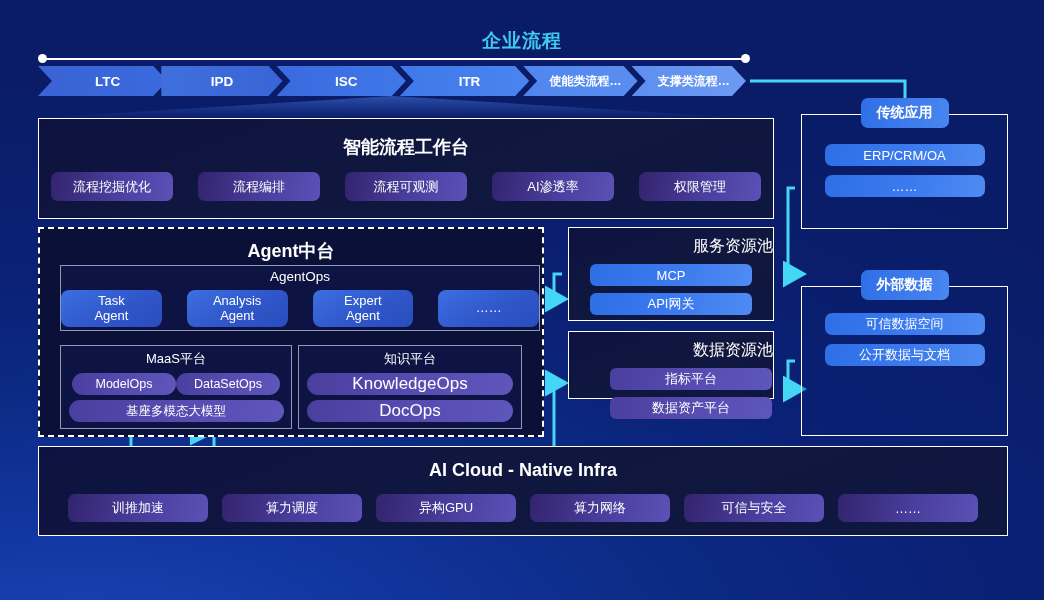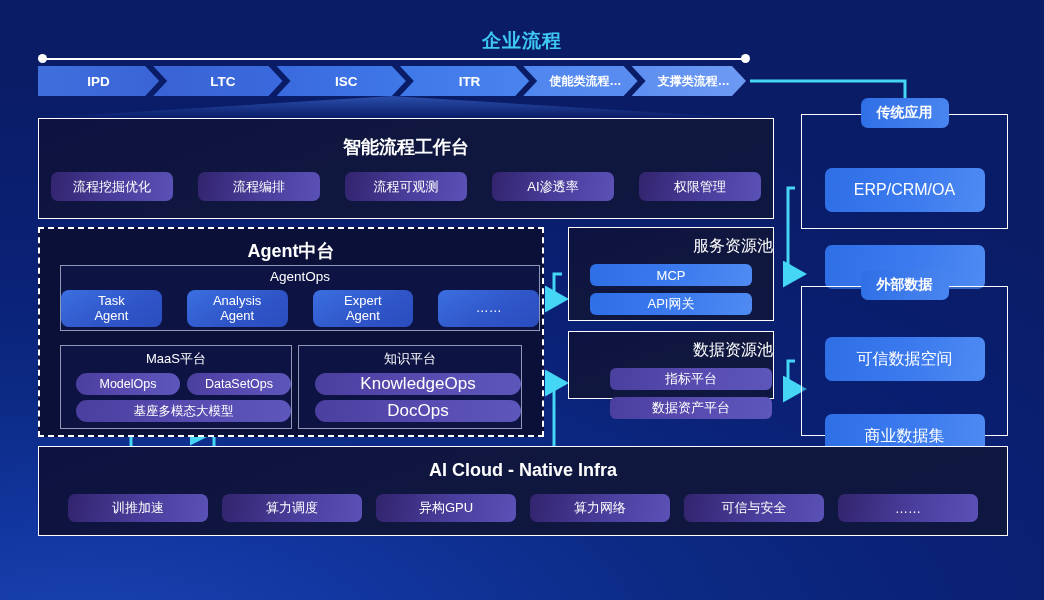--- a/index.html
+++ b/index.html
@@ -83,21 +83,21 @@
   .ao-pills{display:flex;gap:25px;justify-content:center;margin-top:6px;}
   .pill-blue{background:linear-gradient(150deg,#3b6fe0 0%,#2f55c8 60%,#2a4dbd 100%);}
   .ao-pills .pill{
     width:102px;height:37px;border-radius:8px;flex-direction:column;
     line-height:1.12;font-size:13px;text-align:center;
   }
 
   .maas{left:60px;top:345px;width:232px;height:84px;}
   .kplat{left:298px;top:345px;width:224px;height:84px;}
   .sub-title{text-align:center;font-size:13px;margin-top:4px;color:#fff;}
-  .row2{display:flex;gap:7px;justify-content:flex-end;margin-top:5px;}
+  .row2{display:flex;gap:0;justify-content:center;margin-top:5px;}
   .maas .row2 .pill{width:104px;height:22px;border-radius:11px;font-size:12.5px;}
   .maas .wide .pill{width:215px;height:22px;border-radius:11px;font-size:12.5px;}
   .kplat .row2 .pill{width:206px;height:22px;border-radius:11px;font-size:17px;}
 
   
   .svcpool{left:568px;top:227px;width:206px;height:94px;}
   .datapool{left:568px;top:331px;width:206px;height:68px;padding-left:40px;}
   .pool-title{text-align:right;font-size:16px;font-weight:normal;margin-top:8px;}
   .pool-list{display:flex;flex-direction:column;gap:7px;align-items:center;margin-top:7px;}
   .pool-list .pill{width:162px;height:22px;border-radius:6px;font-size:13px;}
@@ -108,21 +108,21 @@
   .rpanel{border:1.5px solid #ffffff;background:rgba(10,30,110,.30);}
   .trad{left:801px;top:114px;width:207px;height:115px;}
   .ext{left:801px;top:286px;width:207px;height:150px;}
   .badge{
     position:absolute;left:50%;transform:translateX(-50%);top:-17px;
     padding:6px 16px;border-radius:7px;font-size:14px;font-weight:bold;color:#fff;
     background:linear-gradient(100deg,#2f6fe6,#4a86f0);white-space:nowrap;
   }
   .rlist{display:flex;flex-direction:column;gap:9px;align-items:center;margin-top:29px;}
   .ext .rlist{margin-top:26px;}
-  .rlist .pill{width:160px;height:44px;border-radius:7px;font-size:16px;margin-top:24px;}
+  .rlist .pill{width:160px;height:22px;border-radius:7px;font-size:13px;}
 
   
   .infra{left:38px;top:446px;width:970px;height:90px;}
   .infra .panel-title{font-size:18px;margin-top:13px;}
   .infra-pills{display:flex;gap:14px;justify-content:center;margin-top:13px;}
   .infra-pills .pill{width:140px;height:28px;border-radius:7px;font-size:13px;}
 
   
   .conn{position:absolute;left:0;top:0;width:1044px;height:600px;pointer-events:none;}
 </style>
@@ -159,22 +159,22 @@
     <path d="M131,430 L131,512" stroke="#45d6f5" stroke-width="3" fill="none" marker-end="url(#ar-down)"></path>
   </svg>
 
   <div class="abs top-title">企业流程</div>
 
   <div class="abs rail"></div>
   <div class="abs rail-dot l"></div>
   <div class="abs rail-dot r"></div>
 
   <div class="abs chev-strip">
+    <div class="chev c2">LTC</div>
     <div class="chev first c1">IPD</div>
-    <div class="chev c2">LTC</div>
     <div class="chev c3">ISC</div>
     <div class="chev c4">ITR</div>
     <div class="chev c5">使能类流程…</div>
     <div class="chev c6">支撑类流程…</div>
   </div>
   <div class="abs funnel"></div>
 
   <div class="abs panel workbench">
     <div class="panel-title">智能流程工作台</div>
     <div class="wb-pills">
@@ -253,21 +253,20 @@
     <div class="rlist">
       <div class="pill pill-blue2">ERP/CRM/OA</div>
       <div class="pill pill-blue2">……</div>
     </div>
   </div>
 
   <div class="abs rpanel ext">
     <div class="badge">外部数据</div>
     <div class="rlist">
       <div class="pill pill-blue2">可信数据空间</div>
-      <div class="pill pill-blue2">商业数据集</div>
       <div class="pill pill-blue2">公开数据与文档</div>
     </div>
   </div>
 
   <div class="abs panel infra">
     <div class="panel-title">AI Cloud - Native Infra</div>
     <div class="infra-pills">
       <div class="pill pill-purple">训推加速</div>
       <div class="pill pill-purple">算力调度</div>
       <div class="pill pill-purple">异构GPU</div>

